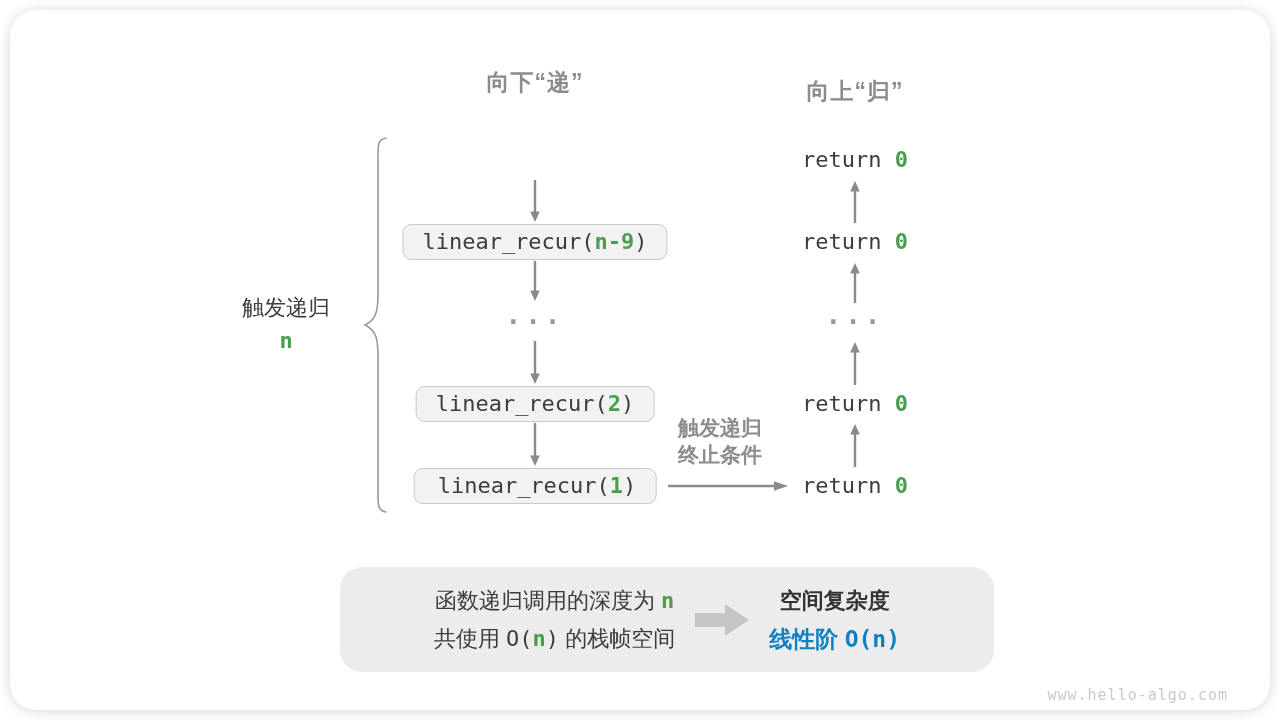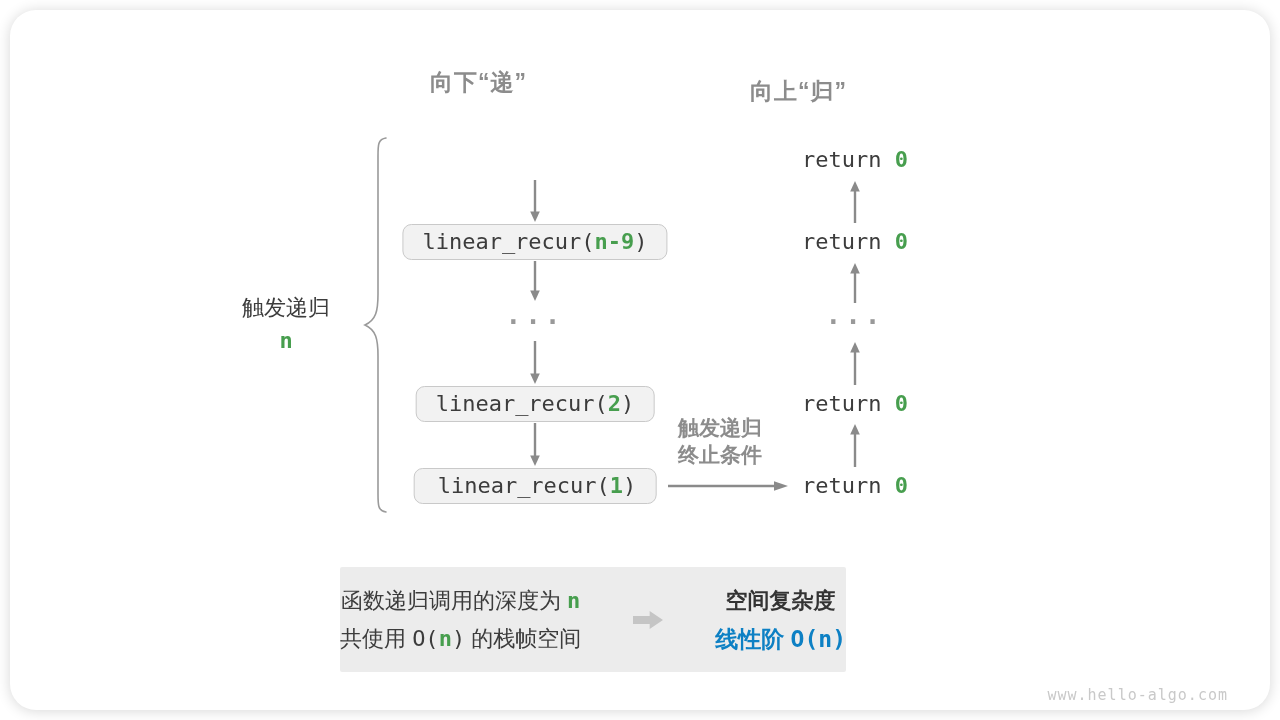--- a/index.html
+++ b/index.html
@@ -6,21 +6,21 @@
   .stage {
     position:relative; width:1280px; height:720px; overflow:hidden;
     font-family:"Liberation Sans", sans-serif;
   }
   .card {
     position:absolute; left:10px; top:10px; width:1260px; height:700px;
     background:#ffffff; border-radius:26px;
     box-shadow:0 1px 14px rgba(0,0,0,0.16);
   }
   .hdr {
-    position:absolute; width:210px; 
+    position:absolute; width:210px; text-align:center;
     font-weight:bold; font-size:23px; color:#8c8c8c; letter-spacing:1px;
   }
   .mono { font-family:"DejaVu Sans Mono","Liberation Mono",monospace; }
   .green { color:#479e4e; font-weight:bold; }
   .cbox {
     position:absolute; left:525px; transform:translateX(-50%);
     background:#f2f2f2; border:1.5px solid #c9c9c9; border-radius:9px;
     padding:4px 19px; white-space:nowrap;
     font-family:"DejaVu Sans Mono","Liberation Mono",monospace;
     font-size:22px; line-height:26px; color:#3c3c3c;
@@ -44,23 +44,23 @@
   .depth-value {
     position:absolute; left:196px; top:318px; width:160px; text-align:center;
     font-family:"DejaVu Sans Mono","Liberation Mono",monospace;
     font-size:22px; font-weight:bold; color:#479e4e;
   }
   .trigger {
     position:absolute; left:640px; top:404px; width:140px; text-align:center;
     font-weight:bold; font-size:21px; line-height:27px; color:#8c8c8c;
   }
   .summary {
-    position:absolute; left:330px; top:557px; width:506px; height:105px;
-    background:#ececec; border-radius:2px;
-    display:flex; align-items:center; justify-content:center; gap:52px;
+    position:absolute; left:330px; top:557px; width:654px; height:105px;
+    background:#ececec; border-radius:22px;
+    display:flex; align-items:center; justify-content:center; gap:20px;
   }
   .sum-left { text-align:center; font-size:22px; line-height:38px; color:#3c3c3c; white-space:nowrap; }
   .sum-left .mono { font-size:22px; }
   .sum-right { text-align:center; line-height:38px; white-space:nowrap; }
   .result-title { font-weight:bold; font-size:22px; color:#333333; }
   .result-value { font-weight:bold; font-size:23px; color:#0d80c4; }
   .result-value .mono { font-weight:bold; }
   .watermark {
     position:absolute; right:42px; top:676px;
     font-family:"DejaVu Sans Mono","Liberation Mono",monospace;

